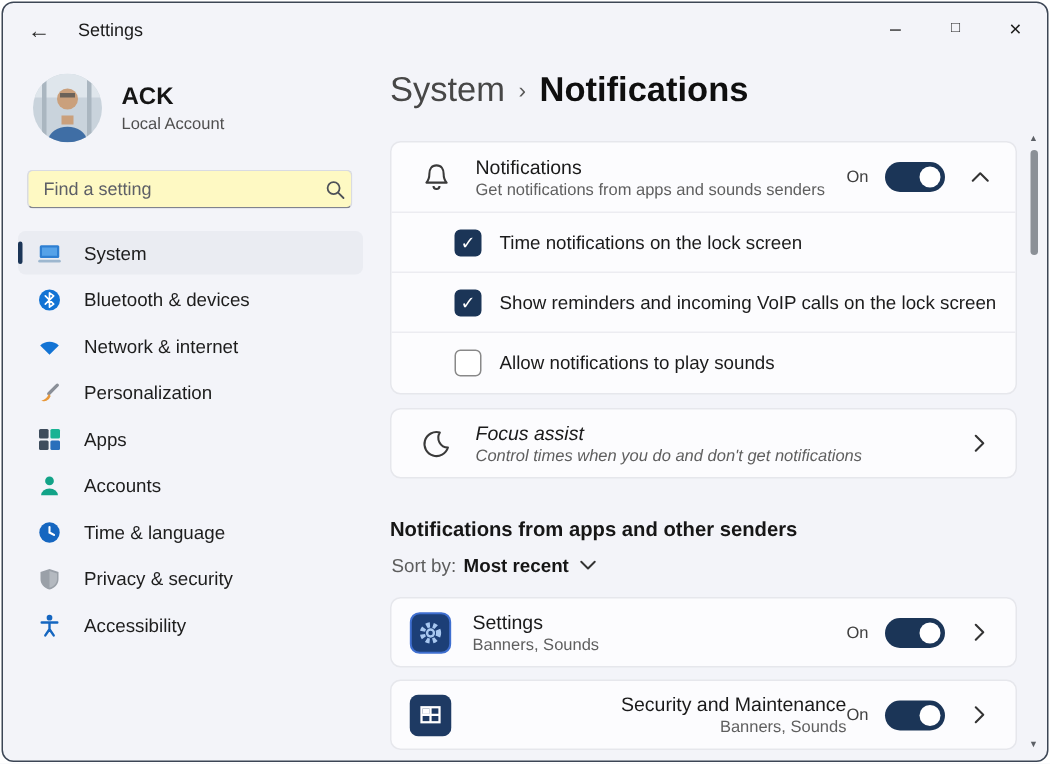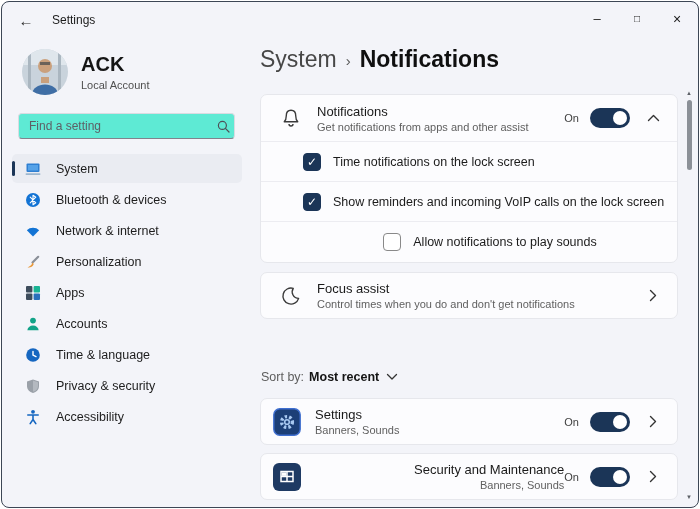--- a/index.html
+++ b/index.html
@@ -25,24 +25,24 @@
   .tb-title{font-size:12px;color:#1b1b1b;margin-left:10px;}
   .win-controls{position:absolute;top:0;right:1px;display:flex;height:33px;}
   .wc{width:40px;display:flex;align-items:center;justify-content:center;color:#1b1b1b;}
   .wc-min{font-size:13px;}
   .wc-max{font-size:10px;}
   .wc-close{font-size:14px;}
   
   .account{position:absolute;top:47px;left:20px;display:flex;align-items:center;}
   .avatar{width:46px;height:46px;border-radius:50%;overflow:hidden;flex:none;}
   .account-text{margin-left:13px;}
-  .account-name{font-size:20px;font-weight:bold;color:#151515;}
+  .account-name{font-size:16px;font-weight:bold;color:#151515;}
   .account-sub{font-size:11px;color:#4f4f4f;margin-top:3px;}
   .search-box{position:absolute;top:111px;left:16px;width:217px;height:26px;
-    background:#5eead4;border:1px solid #d9dbe2;border-bottom:1px solid #80838d;border-radius:4px;
+    background:#fef9c3;border:1px solid #d9dbe2;border-bottom:1px solid #80838d;border-radius:4px;
     display:flex;align-items:center;}
   .search-box input{flex:1;border:none;outline:none;background:transparent;
     font-family:inherit;font-size:12px;color:#333;padding:0 4px 0 10px;}
   .search-box input::placeholder{color:#5d5f66;}
   .search-icon{width:22px;display:flex;align-items:center;justify-content:center;flex:none;}
   .nav{position:absolute;top:152px;left:10px;width:230px;}
   .nav-item{position:relative;height:29px;margin-bottom:2px;display:flex;align-items:center;
     padding-left:13px;border-radius:5px;font-size:12.5px;color:#1d1d1d;cursor:default;}
   .nav-item.selected{background:#eaecf2;}
   .nav-item.selected::before{content:"";position:absolute;left:0;top:7px;bottom:7px;width:3px;
@@ -59,21 +59,21 @@
   .row-main{height:47px;border-bottom:1px solid #ececf1;}
   .row-ic{width:22px;height:22px;flex:none;display:flex;align-items:center;justify-content:center;}
   .row-text{flex:1;margin-left:15px;min-width:0;}
   .row-title{font-size:13px;color:#1a1a1a;}
   .row-sub{font-size:11px;color:#5f5f5f;margin-top:2px;}
   .on-label{font-size:11px;color:#404040;margin-right:11px;}
   .toggle{position:relative;width:40px;height:20px;border-radius:10px;background:var(--accent);flex:none;}
   .toggle .knob{position:absolute;top:3px;right:3px;width:14px;height:14px;border-radius:50%;background:#fff;}
   .chev{width:22px;height:22px;margin-left:12px;display:flex;align-items:center;justify-content:center;flex:none;}
   .sub-row{height:40px;display:flex;align-items:center;padding-left:42px;border-bottom:1px solid #ececf1;font-size:12.5px;}
-  .sub-row:last-child{border-bottom:none;justify-content:center;}
+  .sub-row:last-child{border-bottom:none;}
   .cb{width:18px;height:18px;border-radius:4px;border:1px solid #898989;background:#fff;
     margin-right:12px;flex:none;display:flex;align-items:center;justify-content:center;}
   .cb .cb-mark{display:none;color:#fff;font-size:12px;line-height:1;}
   .cb.checked{background:var(--accent);border-color:var(--accent);}
   .cb.checked .cb-mark{display:block;}
   .section-heading{position:absolute;top:343px;left:258px;font-size:13.5px;font-weight:bold;color:#161616;}
   .sort-row{position:absolute;top:368px;left:259px;display:flex;align-items:center;font-size:12.5px;}
   .sort-label{color:#5d5d5d;margin-right:5px;}
   .sort-value{color:#151515;font-weight:700;margin-right:7px;}
   .app-row{height:45px;display:flex;align-items:center;padding:0 13px 0 12px;}
@@ -232,21 +232,21 @@
   <div class="card" style="top:92px;">
     <div class="row row-main">
       <span class="row-ic">
         <svg width="20" height="20" viewBox="0 0 16 16">
             <path d="M8 1.8 C5.4 1.8 4.2 3.8 4.2 6.3 C4.2 9.4 3.2 10.4 2.6 11 H13.4 C12.8 10.4 11.8 9.4 11.8 6.3 C11.8 3.8 10.6 1.8 8 1.8 Z" fill="none" stroke="#3a3a3a" stroke-width="1.1" stroke-linejoin="round"></path>
             <path d="M6.4 12.8 a1.6 1.6 0 0 0 3.2 0" stroke="#3a3a3a" stroke-width="1.1" fill="none"></path>
           </svg>
       </span>
       <span class="row-text">
         <div class="row-title">Notifications</div>
-        <div class="row-sub">Get notifications from apps and other assist</div>
+        <div class="row-sub">Get notifications from apps and sounds senders</div>
       </span>
       <span class="on-label">On</span>
       <div class="toggle">
           <div class="knob"></div>
         </div>
       <span class="chev">
         <svg width="13" height="8" viewBox="0 0 13 8">
             <polyline points="1.5,6.5 6.5,1.5 11.5,6.5" fill="none" stroke="#333" stroke-width="1.4" stroke-linecap="round" stroke-linejoin="round"></polyline>
           </svg>
       </span>
@@ -262,39 +262,40 @@
           <span class="cb-mark">✓</span>
         </span>
       <span>Show reminders and incoming VoIP calls on the lock screen</span>
     </div>
     <div class="sub-row">
       <span class="cb"></span>
       <span>Allow notifications to play sounds</span>
     </div>
   </div>
 
-  <div class="card" style="top:270px;height:47px;">
+  <div class="card" style="top:270px;height:47px;font-style:italic;">
     <div class="row" style="height:45px;">
       <span class="row-ic">
         <svg width="20" height="20" viewBox="0 0 16 16">
             <path d="M9.8 1.9 A6.4 6.4 0 1 0 14.1 9.9 A5.2 5.2 0 0 1 9.8 1.9 Z" fill="none" stroke="#3a3a3a" stroke-width="1.1" stroke-linejoin="round"></path>
           </svg>
       </span>
       <span class="row-text">
         <div class="row-title">Focus assist</div>
         <div class="row-sub">Control times when you do and don't get notifications</div>
       </span>
       <span class="chev">
         <svg width="8" height="13" viewBox="0 0 8 13">
             <polyline points="1.5,1.5 6.5,6.5 1.5,11.5" fill="none" stroke="#333" stroke-width="1.4" stroke-linecap="round" stroke-linejoin="round"></polyline>
           </svg>
       </span>
     </div>
   </div>
 
+  <div class="section-heading">Notifications from apps and other senders</div>
   <div class="sort-row">
     <span class="sort-label">Sort by:</span>
     <span class="sort-value">Most recent</span>
     <span>
       <svg width="12" height="8" viewBox="0 0 12 8">
           <polyline points="1.5,1.5 6,6 10.5,1.5" fill="none" stroke="#333" stroke-width="1.3" stroke-linecap="round" stroke-linejoin="round"></polyline>
         </svg>
     </span>
   </div>
 

